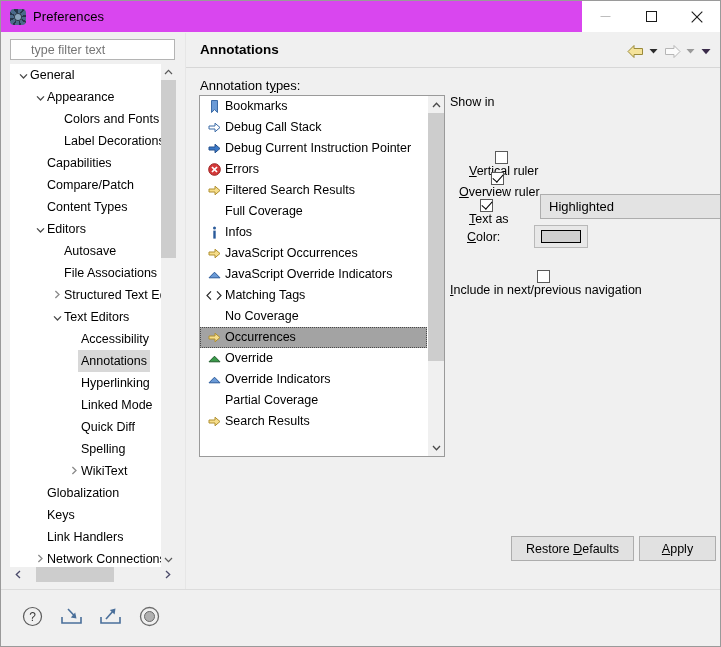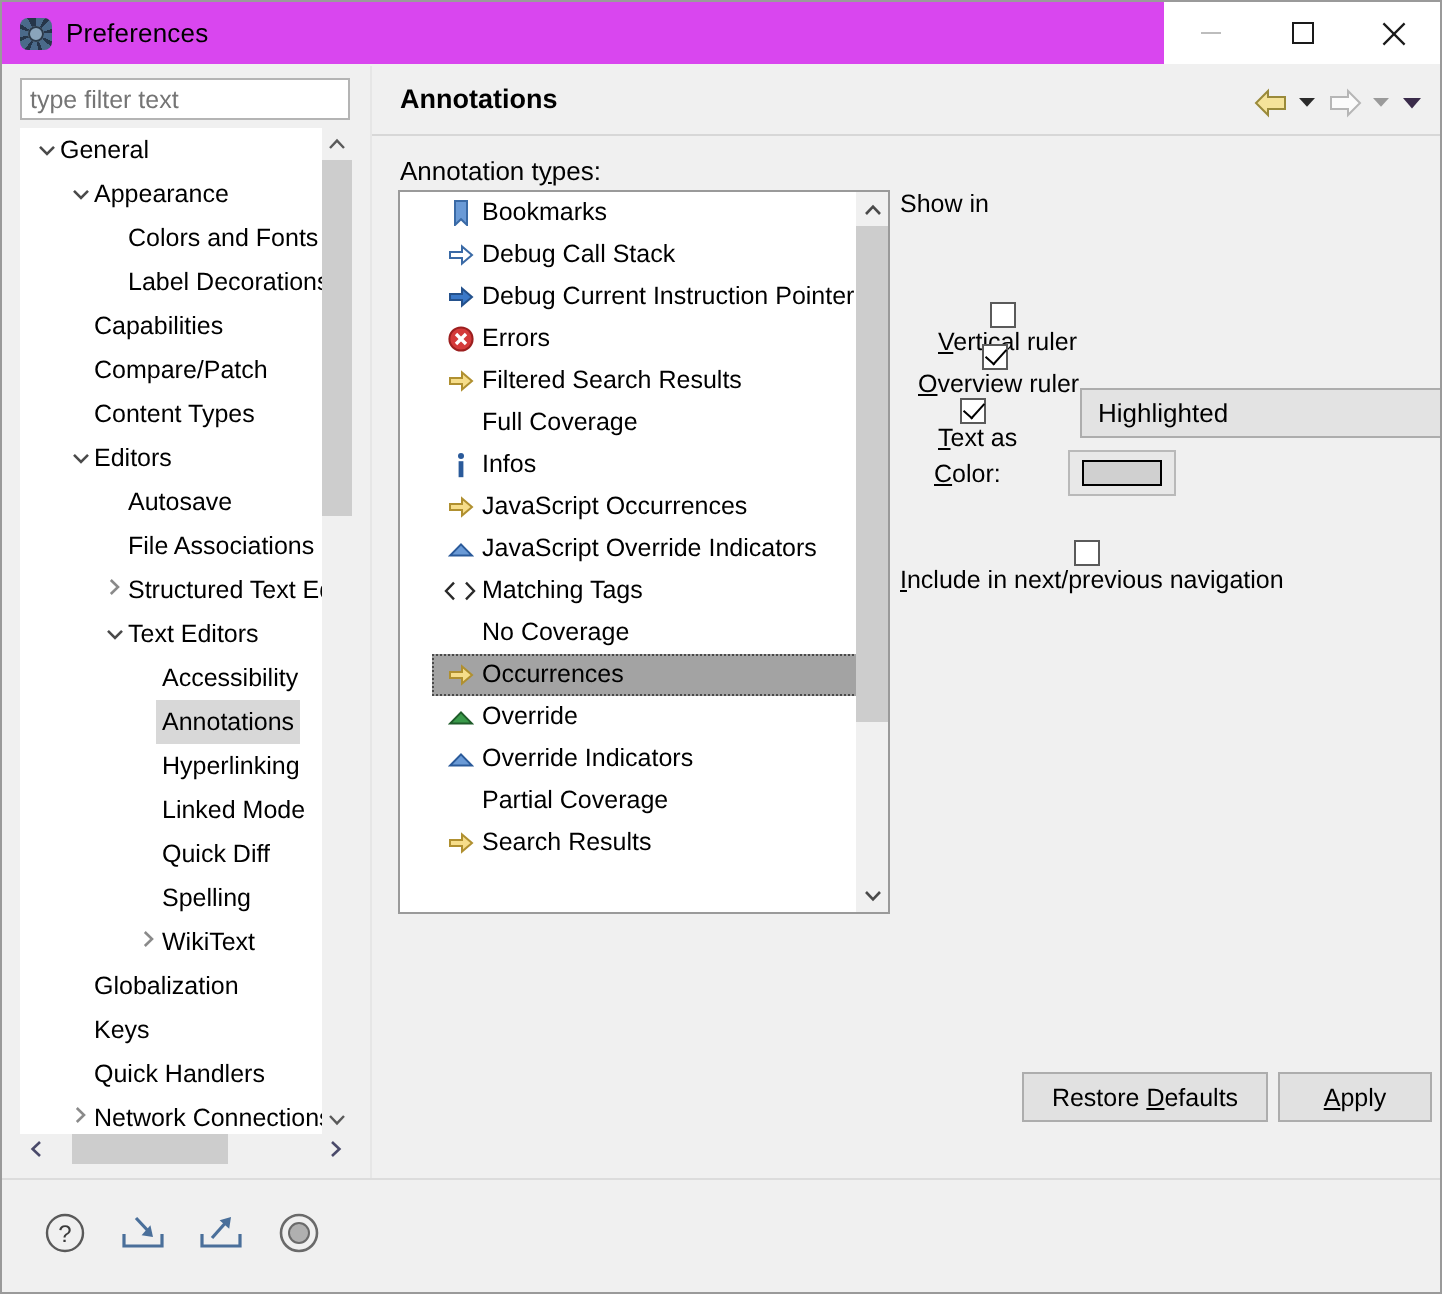--- a/index.html
+++ b/index.html
@@ -79,21 +79,21 @@
   
   #filter-box {
     position: absolute;
     left: 9px; top: 38px;
     width: 165px; height: 21px;
     background: #ffffff;
     border: 1px solid #b4b4b4;
     box-sizing: border-box;
     font-size: 12.5px;
     color: #757575;
-    padding: 0 0 0 4px;
+    padding: 0 0 0 20px;
     line-height: 19px;
     outline: none;
     font-family: "Liberation Sans", sans-serif;
   }
   #filter-box::placeholder { color: #757575; opacity: 1; }
 
   #tree-panel {
     position: absolute;
     left: 9px; top: 63px;
     width: 166px; height: 518px;
@@ -221,21 +221,21 @@
     position: absolute;
     left: 13px; top: 62px;
     width: 246px; height: 362px;
     border: 1px solid #9a9a9a;
     background: #ffffff;
     box-sizing: border-box;
     overflow: hidden;
   }
   #anno-list {
     position: absolute;
-    left: 16px; top: 0;
+    left: 0; top: 0;
     width: 229px;
     height: 360px;
     overflow: hidden;
   }
   .anno-row {
     height: 21px;
     line-height: 21px;
     display: flex;
     align-items: center;
     padding-left: 5px;
@@ -457,21 +457,21 @@
         <div class="tree-row sel"><span class="tw" style="margin-left: 57px;"></span><span class="lbl">Annotations</span></div>
         <div class="tree-row"><span class="tw" style="margin-left: 57px;"></span><span class="lbl">Hyperlinking</span></div>
         <div class="tree-row"><span class="tw" style="margin-left: 57px;"></span><span class="lbl">Linked Mode</span></div>
         <div class="tree-row"><span class="tw" style="margin-left: 57px;"></span><span class="lbl">Quick Diff</span></div>
         <div class="tree-row"><span class="tw" style="margin-left: 57px;"></span><span class="lbl">Spelling</span></div>
         <div class="tree-row"><span class="tw" style="margin-left: 57px;"><svg width="6" height="9" viewBox="0 0 6 9">
               <polyline points="1.4,1 5,4.5 1.4,8" fill="none" stroke="#8a8a8a" stroke-width="1.3"></polyline>
             </svg></span><span class="lbl">WikiText</span></div>
         <div class="tree-row"><span class="tw" style="margin-left: 23px;"></span><span class="lbl">Globalization</span></div>
         <div class="tree-row"><span class="tw" style="margin-left: 23px;"></span><span class="lbl">Keys</span></div>
-        <div class="tree-row"><span class="tw" style="margin-left: 23px;"></span><span class="lbl">Quick Handlers</span></div>
+        <div class="tree-row"><span class="tw" style="margin-left: 23px;"></span><span class="lbl">Link Handlers</span></div>
         <div class="tree-row"><span class="tw" style="margin-left: 23px;"><svg width="6" height="9" viewBox="0 0 6 9">
               <polyline points="1.4,1 5,4.5 1.4,8" fill="none" stroke="#8a8a8a" stroke-width="1.3"></polyline>
             </svg></span><span class="lbl">Network Connections</span></div>
       </div>
 
     <div id="tree-vsb">
       <div class="sb-arrow" style="top:0">
         <svg width="9" height="6" viewBox="0 0 9 6">
             <polyline points="1,5 4.5,1.3 8,5" fill="none" stroke="#5a5a5a" stroke-width="1.2"></polyline>
           </svg>

